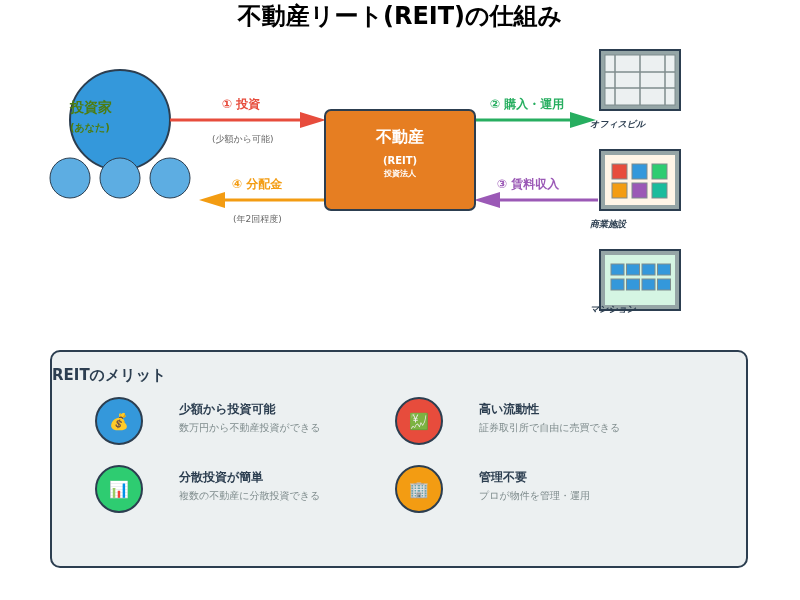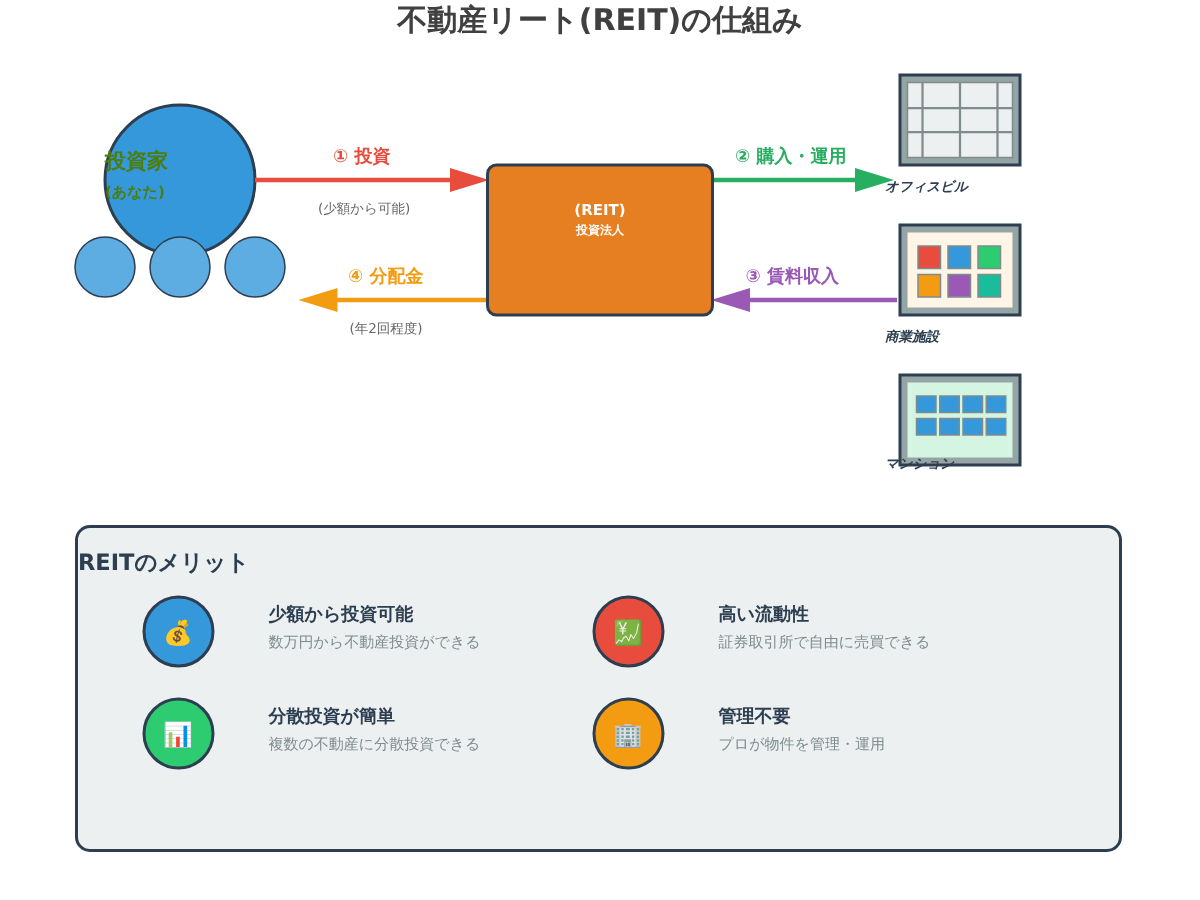--- a/index.html
+++ b/index.html
@@ -1,18 +1,18 @@
 <!DOCTYPE html>
 <html><head>
 <meta charset="utf-8">
 <style>
   html, body { margin:0; padding:0; background:#ffffff; }
   body { width:800px; height:600px; position:relative; overflow:hidden;
          font-family:"DejaVu Sans", "Liberation Sans", sans-serif; color:#2c3e50; }
-  #title { left:0; width:800px; top:8px; text-align:center; font-size:20px; font-weight:bold; color:#404040; }
+  #title { left:0; width:800px; top:8px; text-align:center; font-size:24px; font-weight:bold; color:#000000; }
   svg#diagram { position:absolute; left:0; top:0; }
   .lbl { position:absolute; font-weight:bold; font-size:12px; white-space:nowrap; }
   .sub { position:absolute; font-size:9px; color:#666; white-space:nowrap; }
   .bldg-label { position:absolute; font-size:9px; font-weight:bold; color:#2c3e50; text-align:left; width:100px;font-style:italic; }
   #investor-text { position:absolute; left:70px; top:99px; width:100px; color:#4d7c0f; font-weight:bold; }
   #investor-text .l1 { font-size:14px; }
   #investor-text .l2 { font-size:10px; margin-top:4px; }
   #reit-text { position:absolute; left:325px; top:127px; width:150px; text-align:center; color:#fff; font-weight:bold; }
   #reit-text .l1 { font-size:16px; line-height:20px; }
   #reit-text .l2 { font-size:16px; line-height:20px; }
@@ -101,20 +101,21 @@
       </g>
   </g>
 </svg>
 
 <div id="investor-text">
   <div class="l1">投資家</div>
   <div class="l2">(あなた)</div>
 </div>
 
 <div id="reit-text">
+  <div class="l1">不動産</div>
   <div class="l3">(REIT)</div>
   <div class="l4">投資法人</div>
 </div>
 
 <div class="lbl" style="left:222px; top:96px; color:#e74c3c;">① 投資</div>
 <div class="sub" style="left:212px; top:133px;">(少額から可能)</div>
 <div class="lbl" style="left:490px; top:96px; color:#27ae60;">② 購入・運用</div>
 <div class="lbl" style="left:497px; top:176px; color:#9b59b6;">③ 賃料収入</div>
 <div class="lbl" style="left:232px; top:176px; color:#f39c12;">④ 分配金</div>
 <div class="sub" style="left:233px; top:213px;">(年2回程度)</div>

